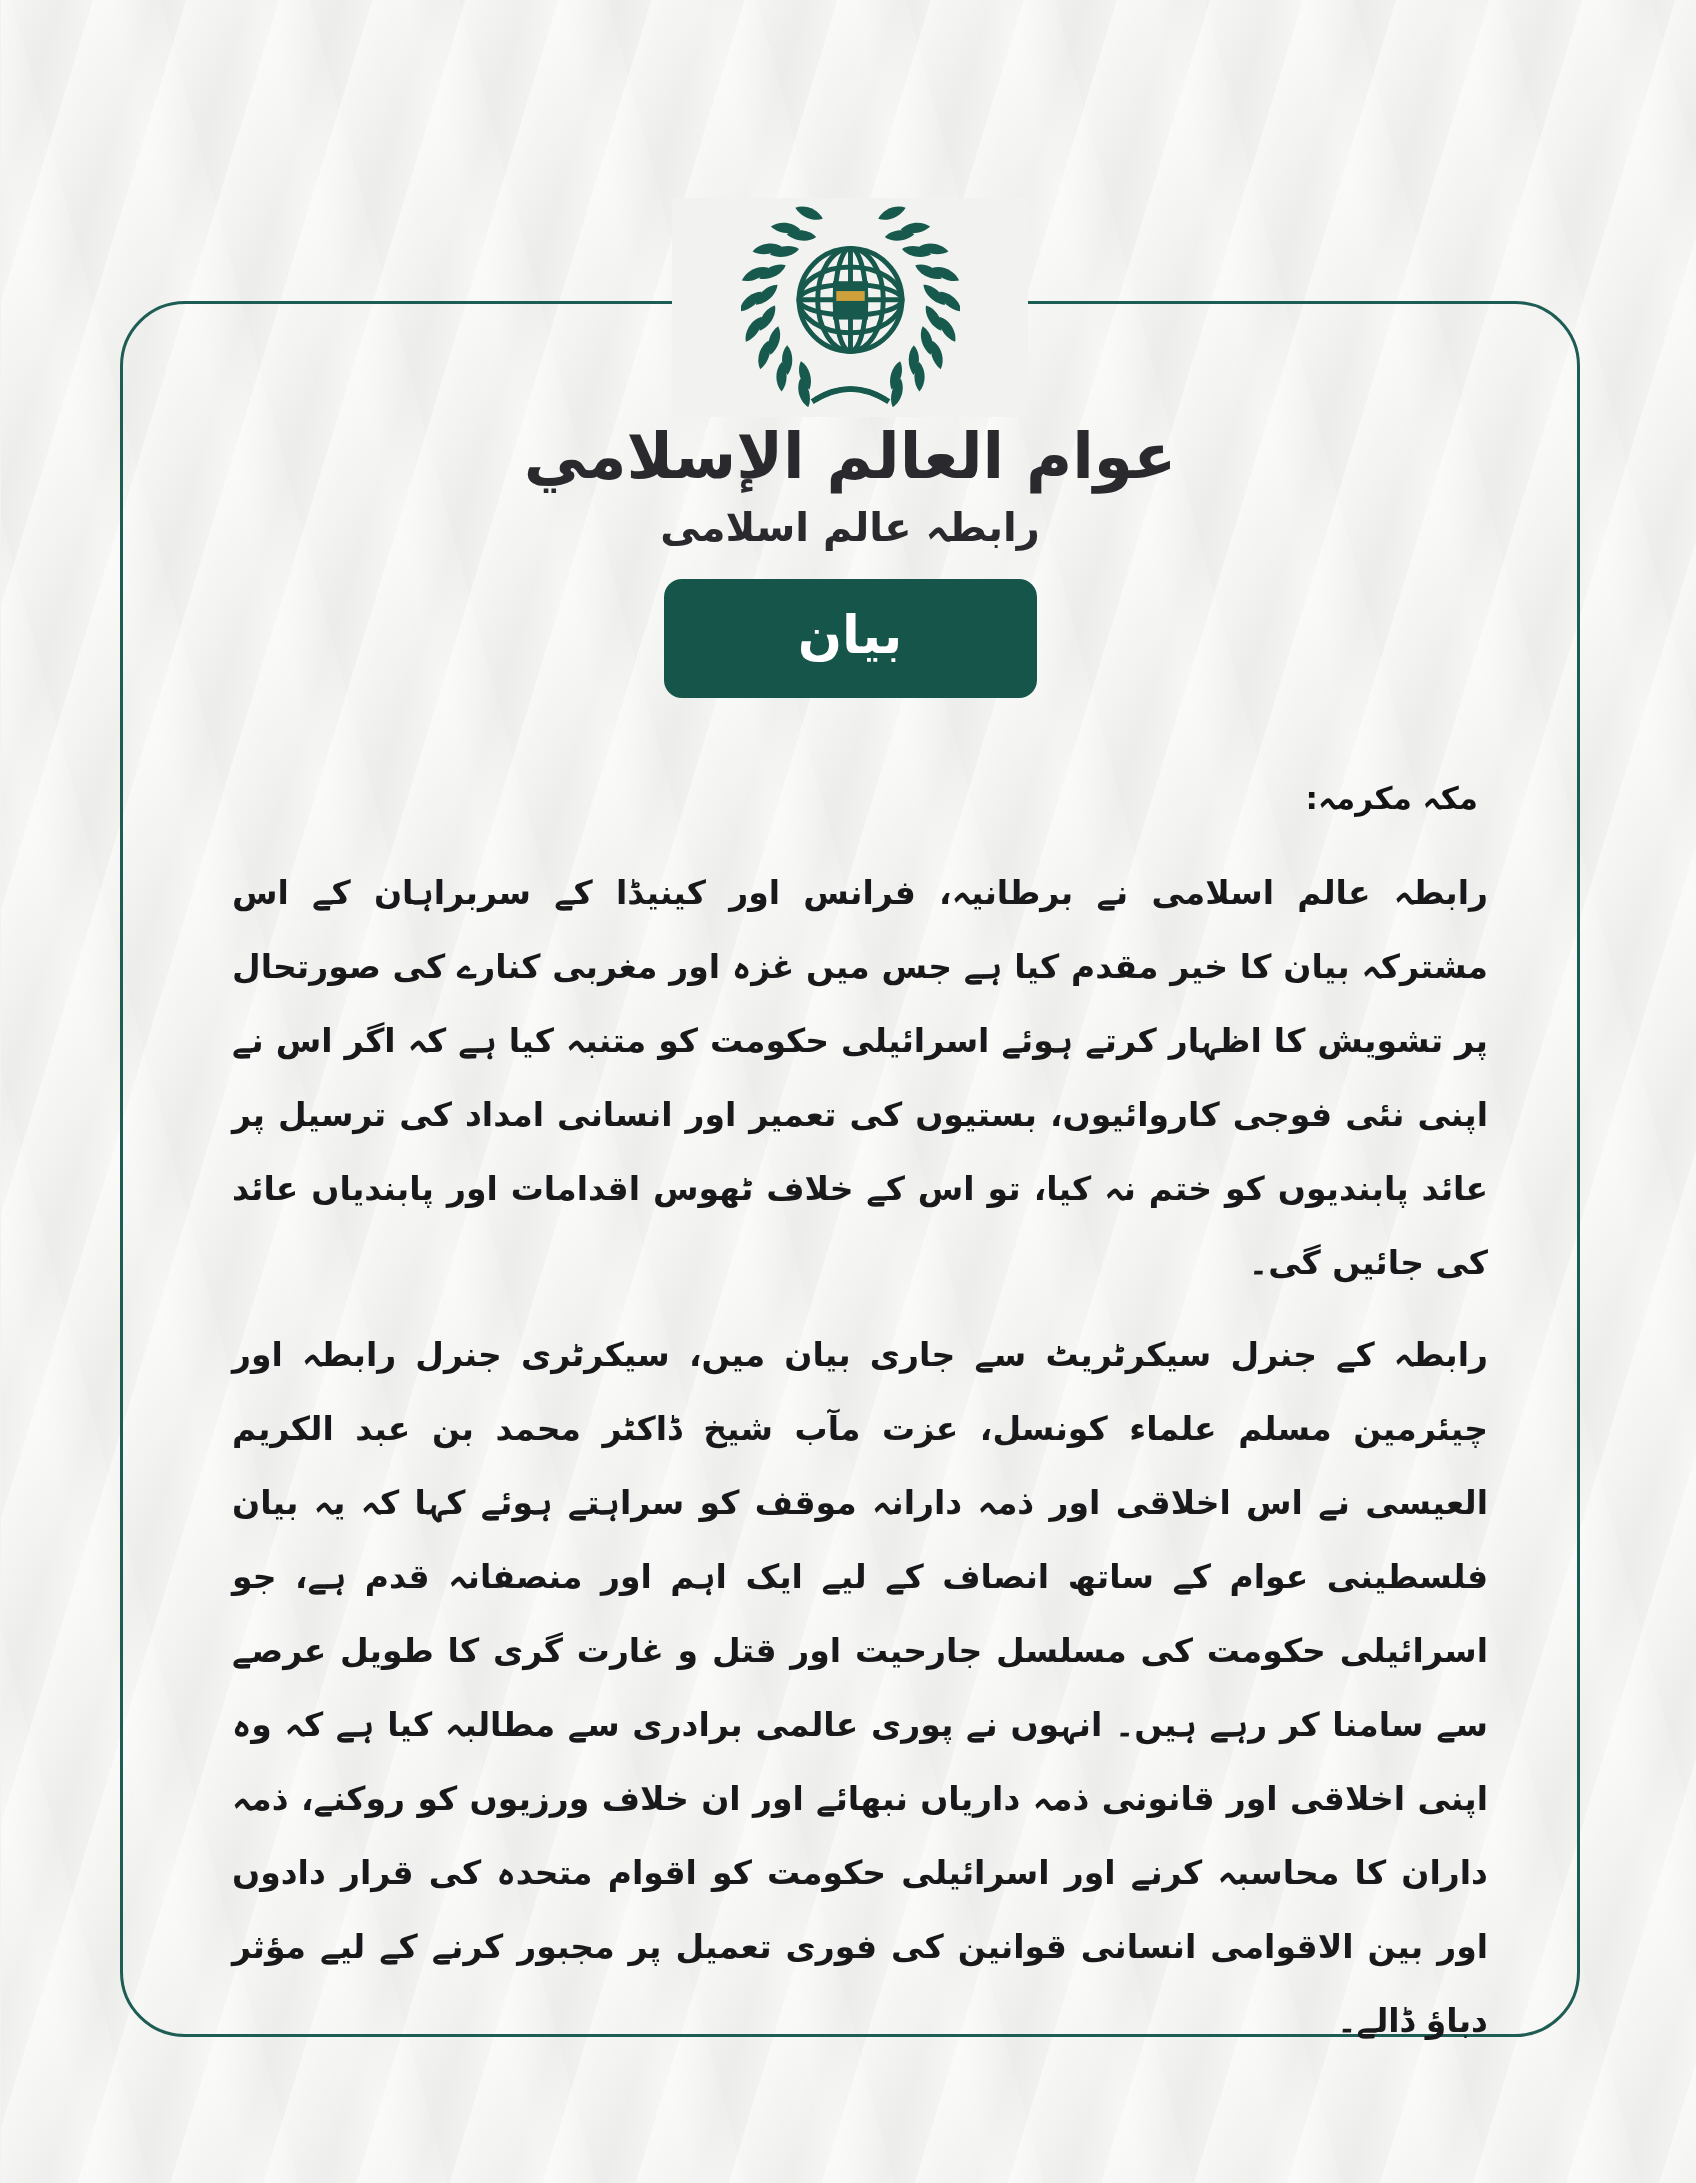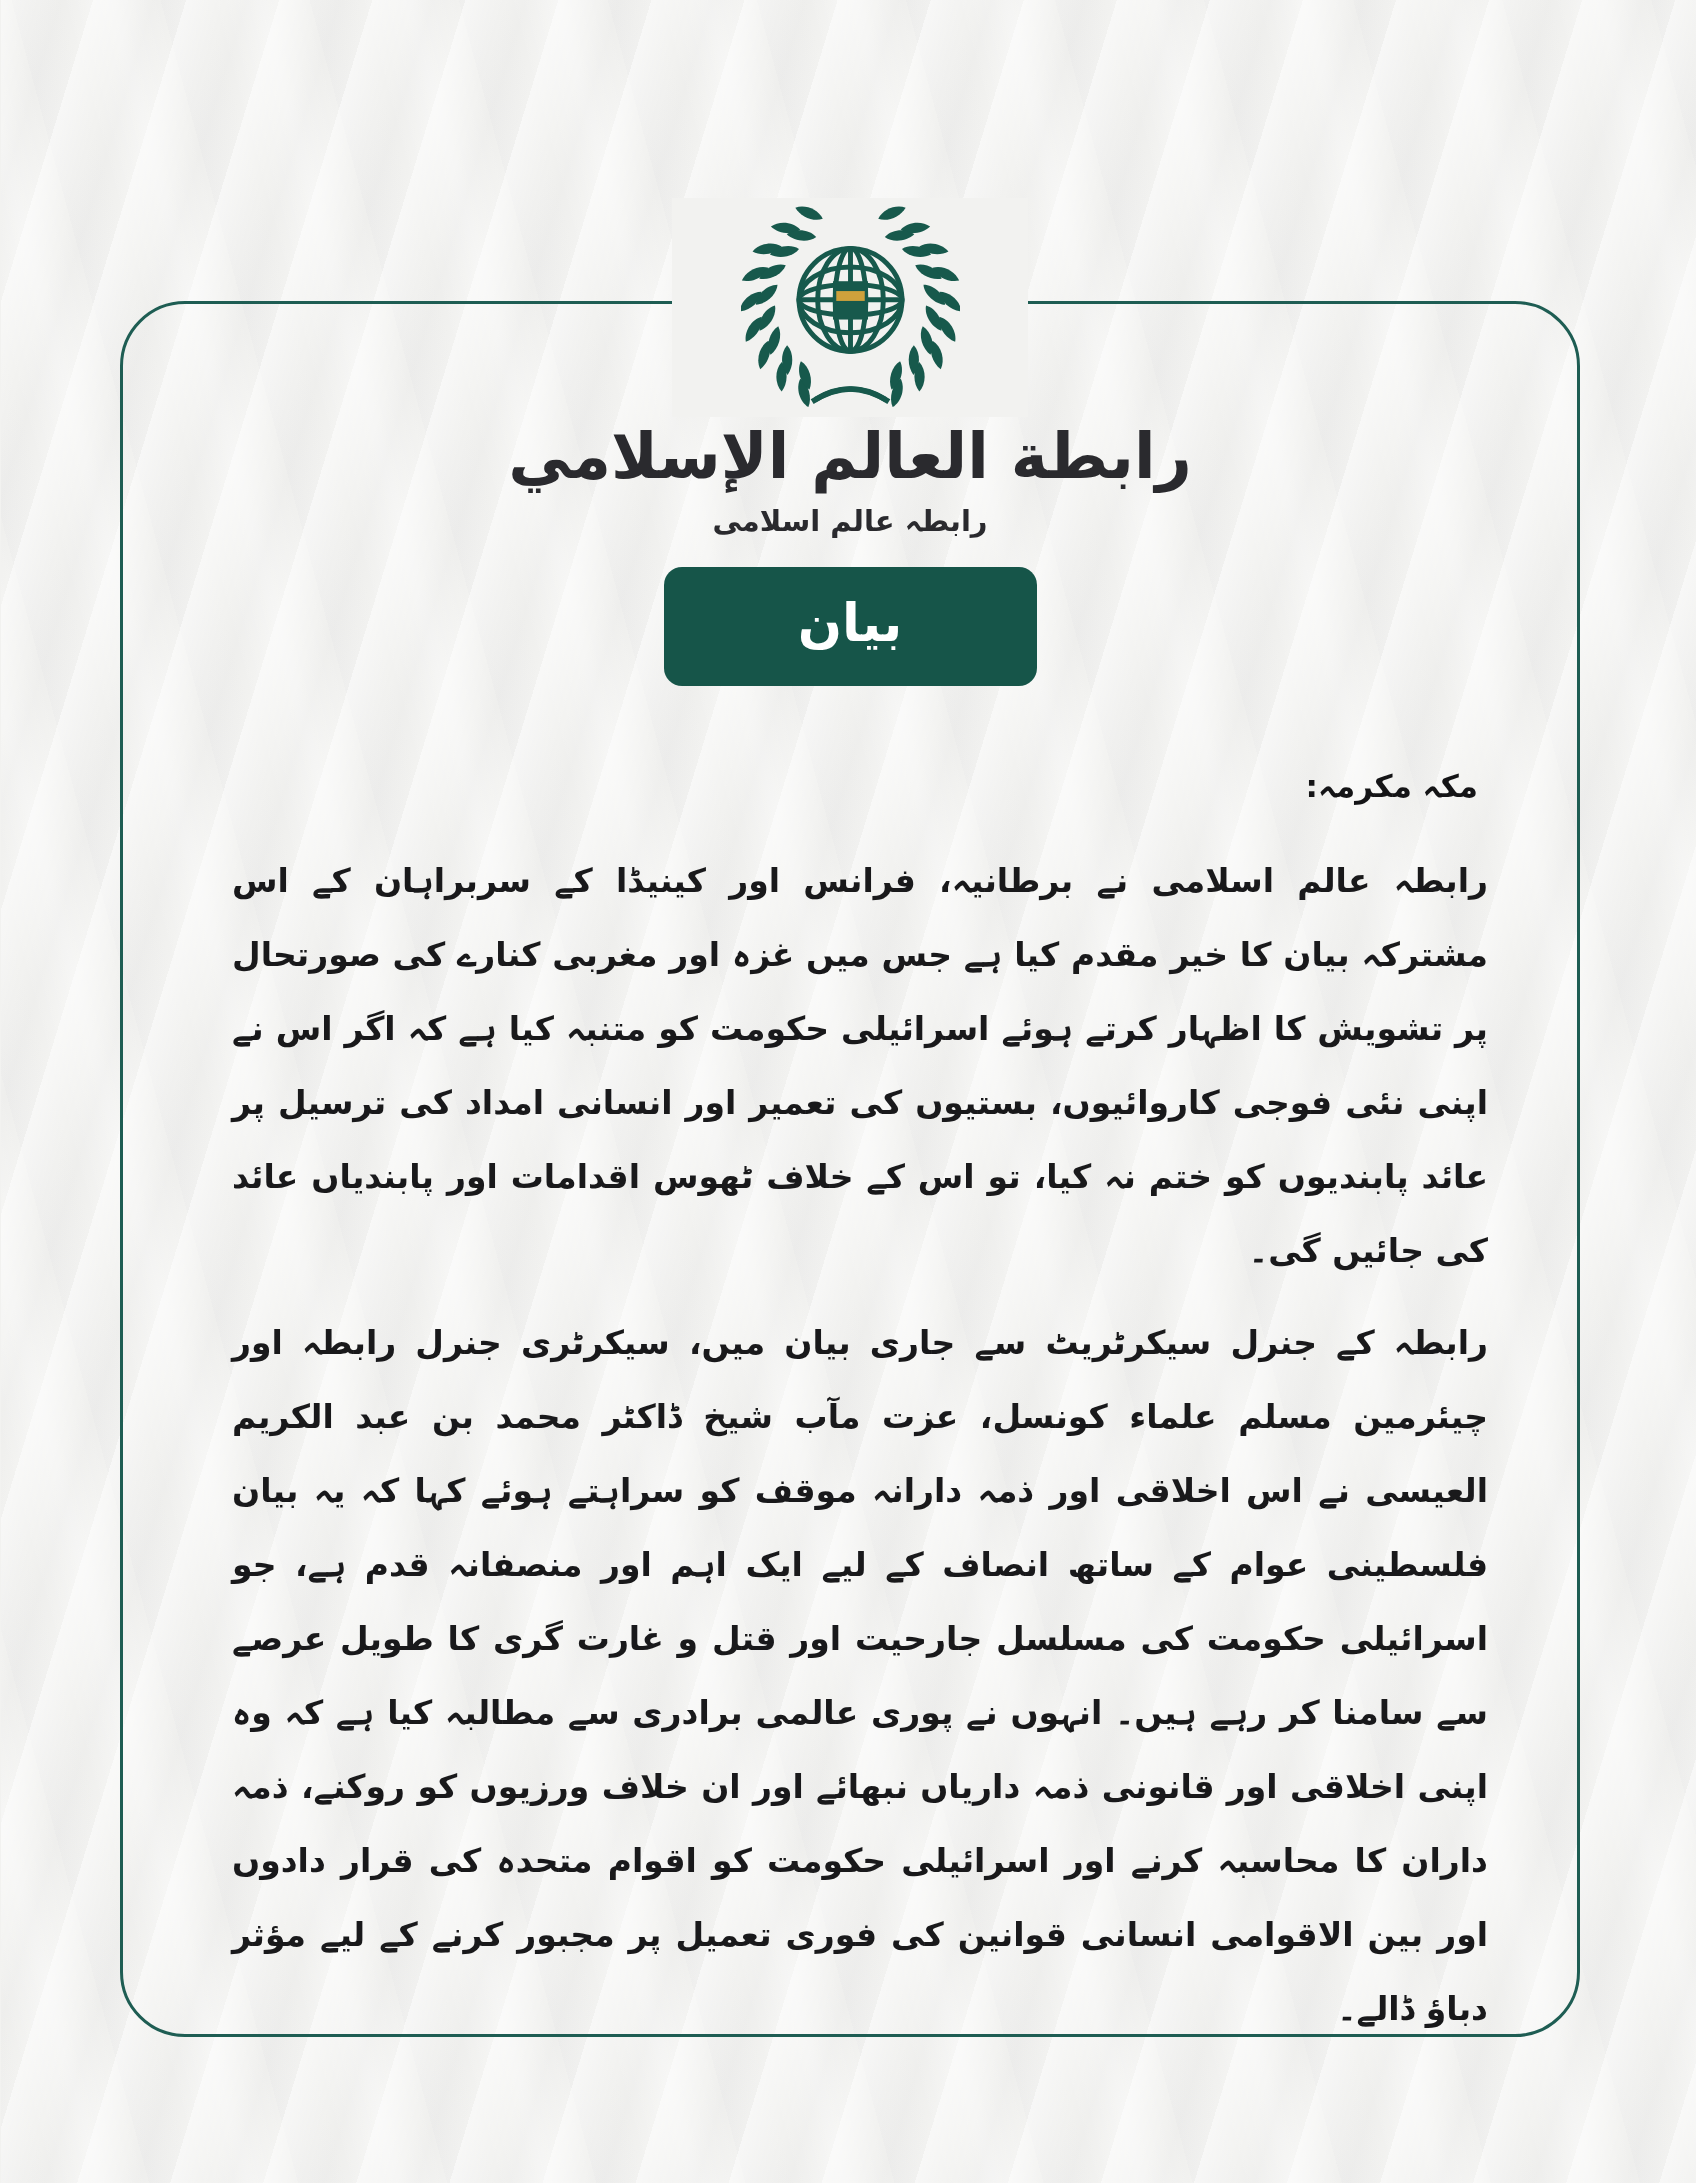--- a/index.html
+++ b/index.html
@@ -57,21 +57,21 @@
     font-family:"DejaVu Serif","DejaVu Sans",serif;
     font-size:63px;
     font-weight:bold;
     line-height:1.1;
     color:#2a2a2e;
     text-align:center;
     direction:rtl;
   }
   .urdu-subtitle{
     margin-top:12.3px;
-    font-size:29px;
+    font-size:40px;
     font-weight:600;
     color:#2a2a2e;
     direction:rtl;
     letter-spacing:1.4px;
   }
   .banner{
     margin-top:29px;
     width:373px;
     height:119px;
     background:var(--banner-green);
@@ -178,21 +178,21 @@
           <use href="#leaf" transform="rotate(91 100 97) translate(100 28) rotate(-30)"></use>
           <use href="#leaf" transform="rotate(107 100 97) translate(100 28) rotate(-30)"></use>
           <use href="#leaf" transform="rotate(123 100 97) translate(100 28) rotate(-30)"></use>
           <use href="#leaf" transform="rotate(139 100 97) translate(100 28) rotate(-30)"></use>
         </g>
       </g>
     </svg>
   </div>
 
   <div class="header-stack">
-    <div class="calligraphy">رابطة العالم الإسلامي</div>
+    <div class="calligraphy">عوام العالم الإسلامي</div>
     <div class="urdu-subtitle">رابطہ عالم اسلامی</div>
     <div class="banner">
       <span class="banner-label">بیان</span>
     </div>
   </div>
 
   <div class="dateline">مکہ مکرمہ:</div>
 
   <div class="body-text">
     <p class="para">رابطہ عالم اسلامی نے برطانیہ، فرانس اور کینیڈا کے سربراہان کے اس مشترکہ بیان کا خیر مقدم کیا ہے جس میں غزہ اور مغربی کنارے کی صورتحال پر تشویش کا اظہار کرتے ہوئے اسرائیلی حکومت کو متنبہ کیا ہے کہ اگر اس نے اپنی نئی فوجی کاروائیوں، بستیوں کی تعمیر اور انسانی امداد کی ترسیل پر عائد پابندیوں کو ختم نہ کیا، تو اس کے خلاف ٹھوس اقدامات اور پابندیاں عائد کی جائیں گی۔</p>

